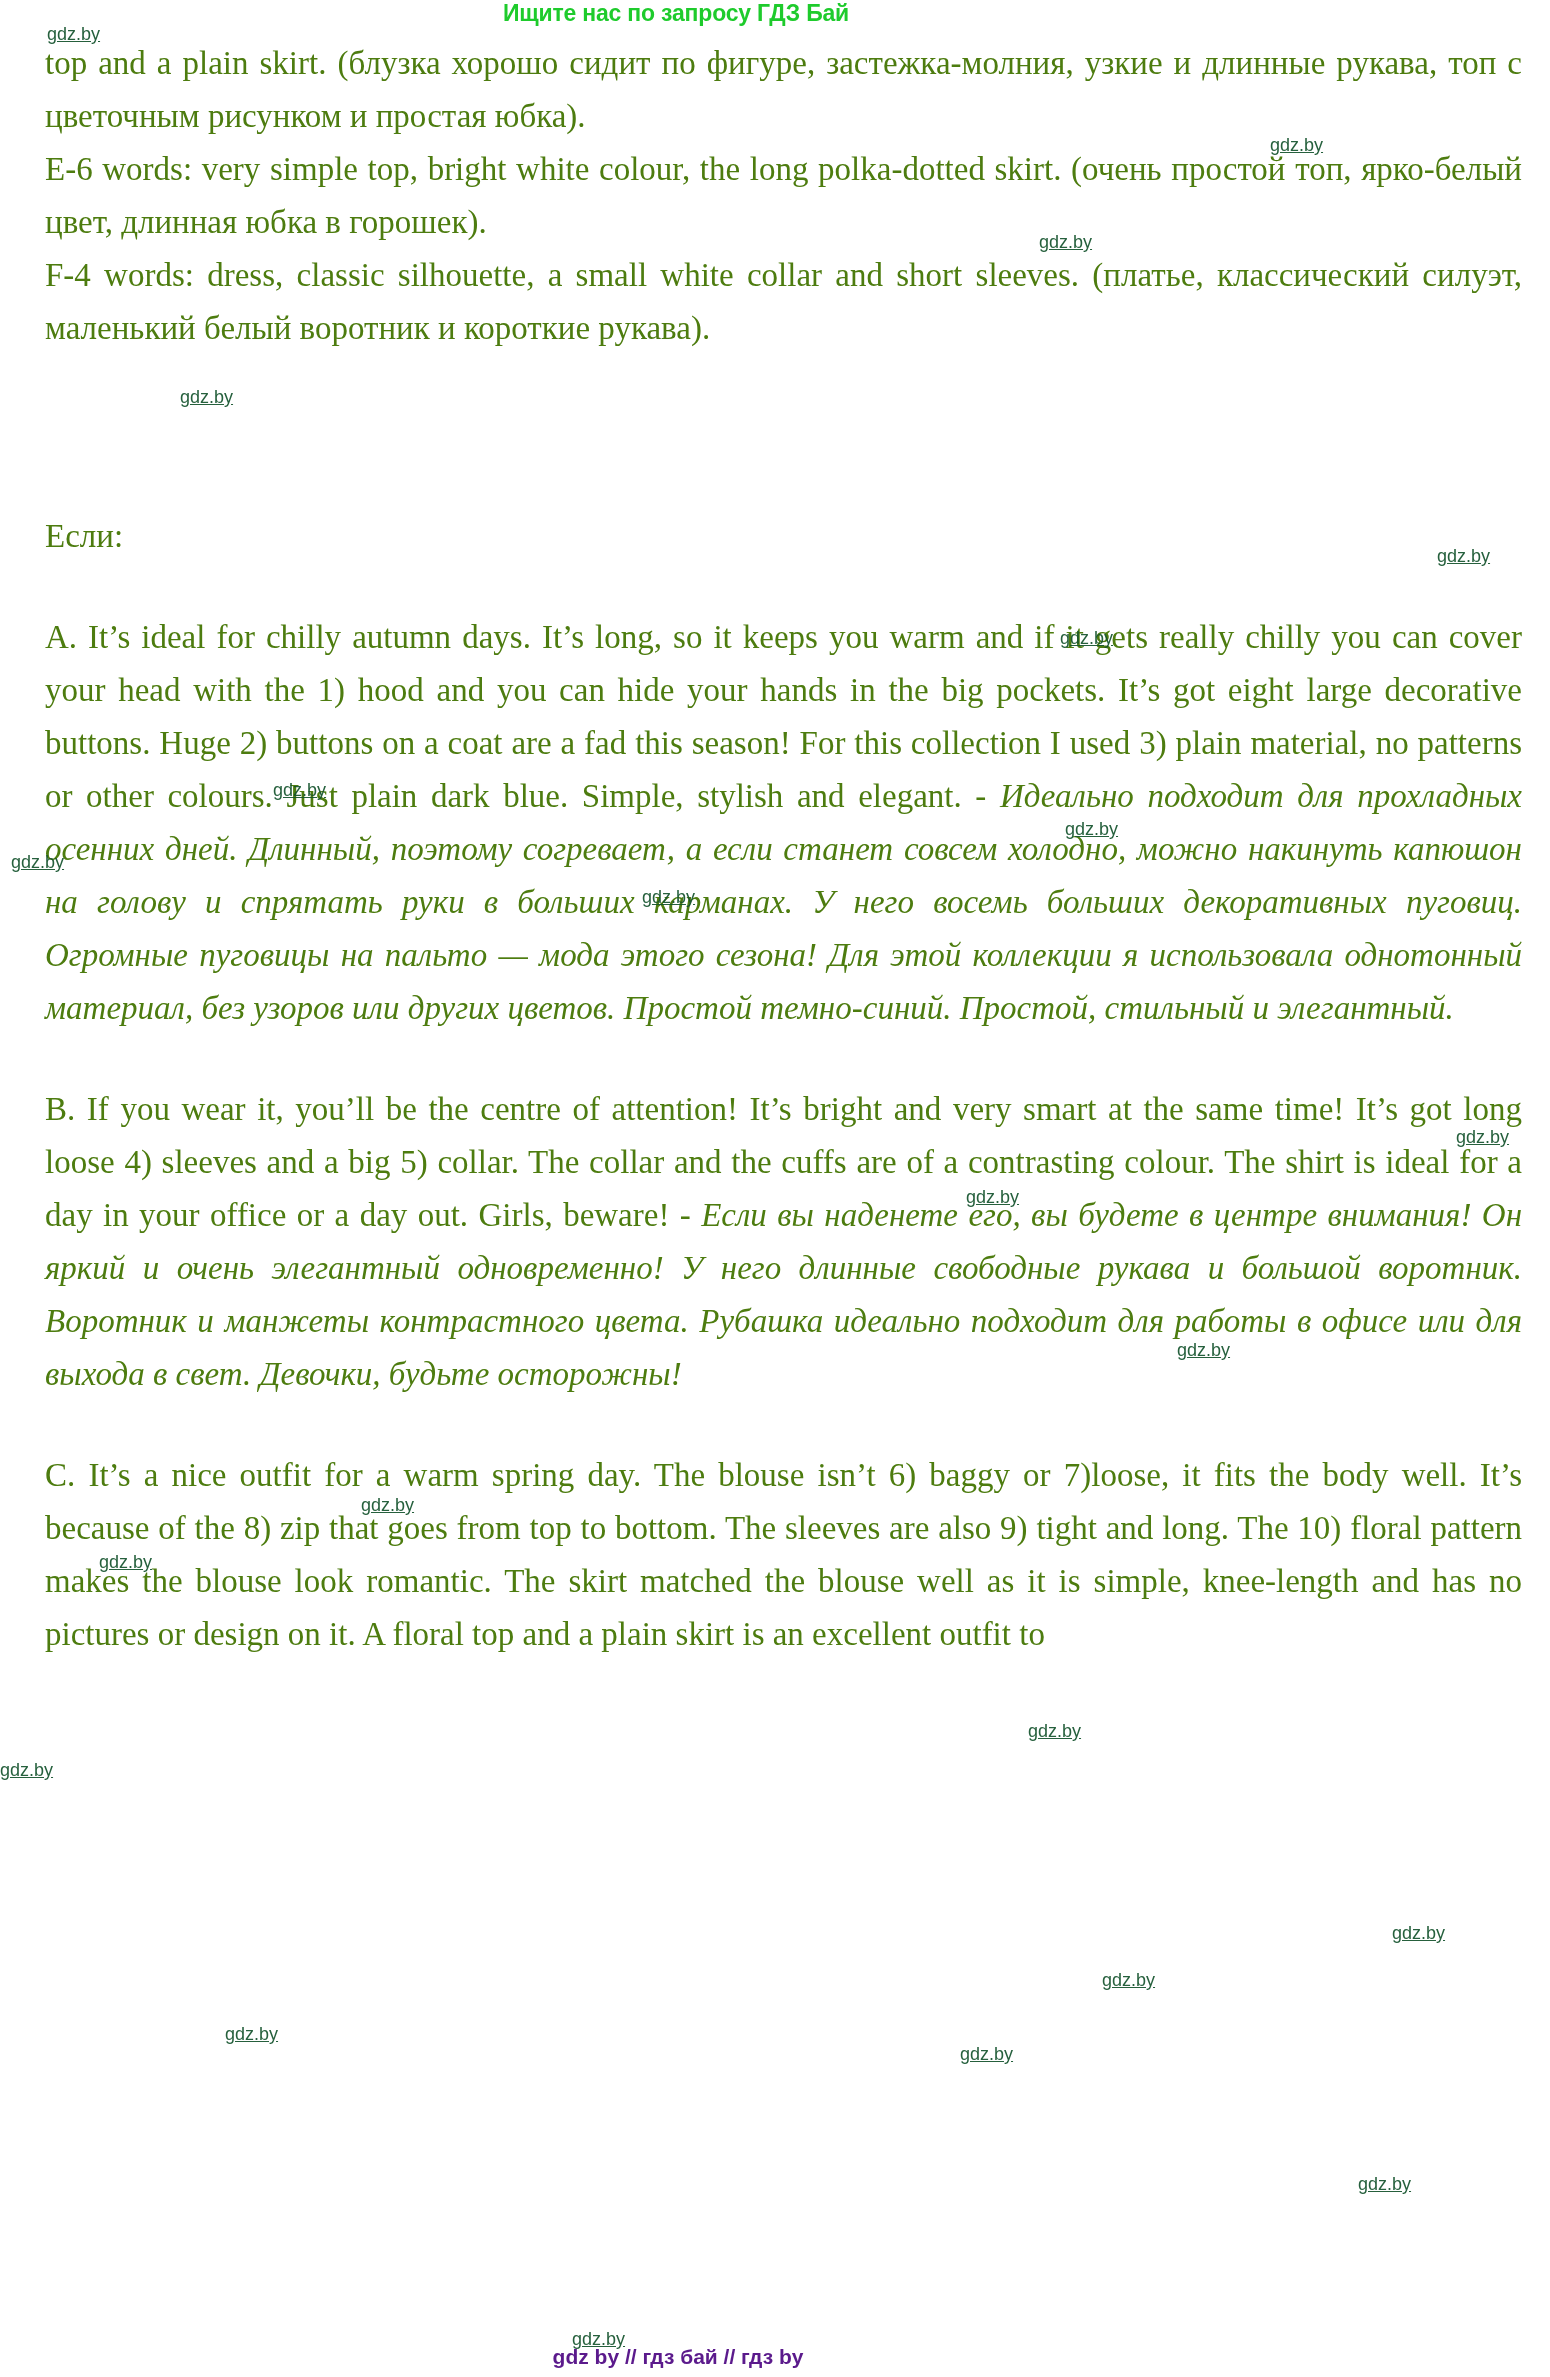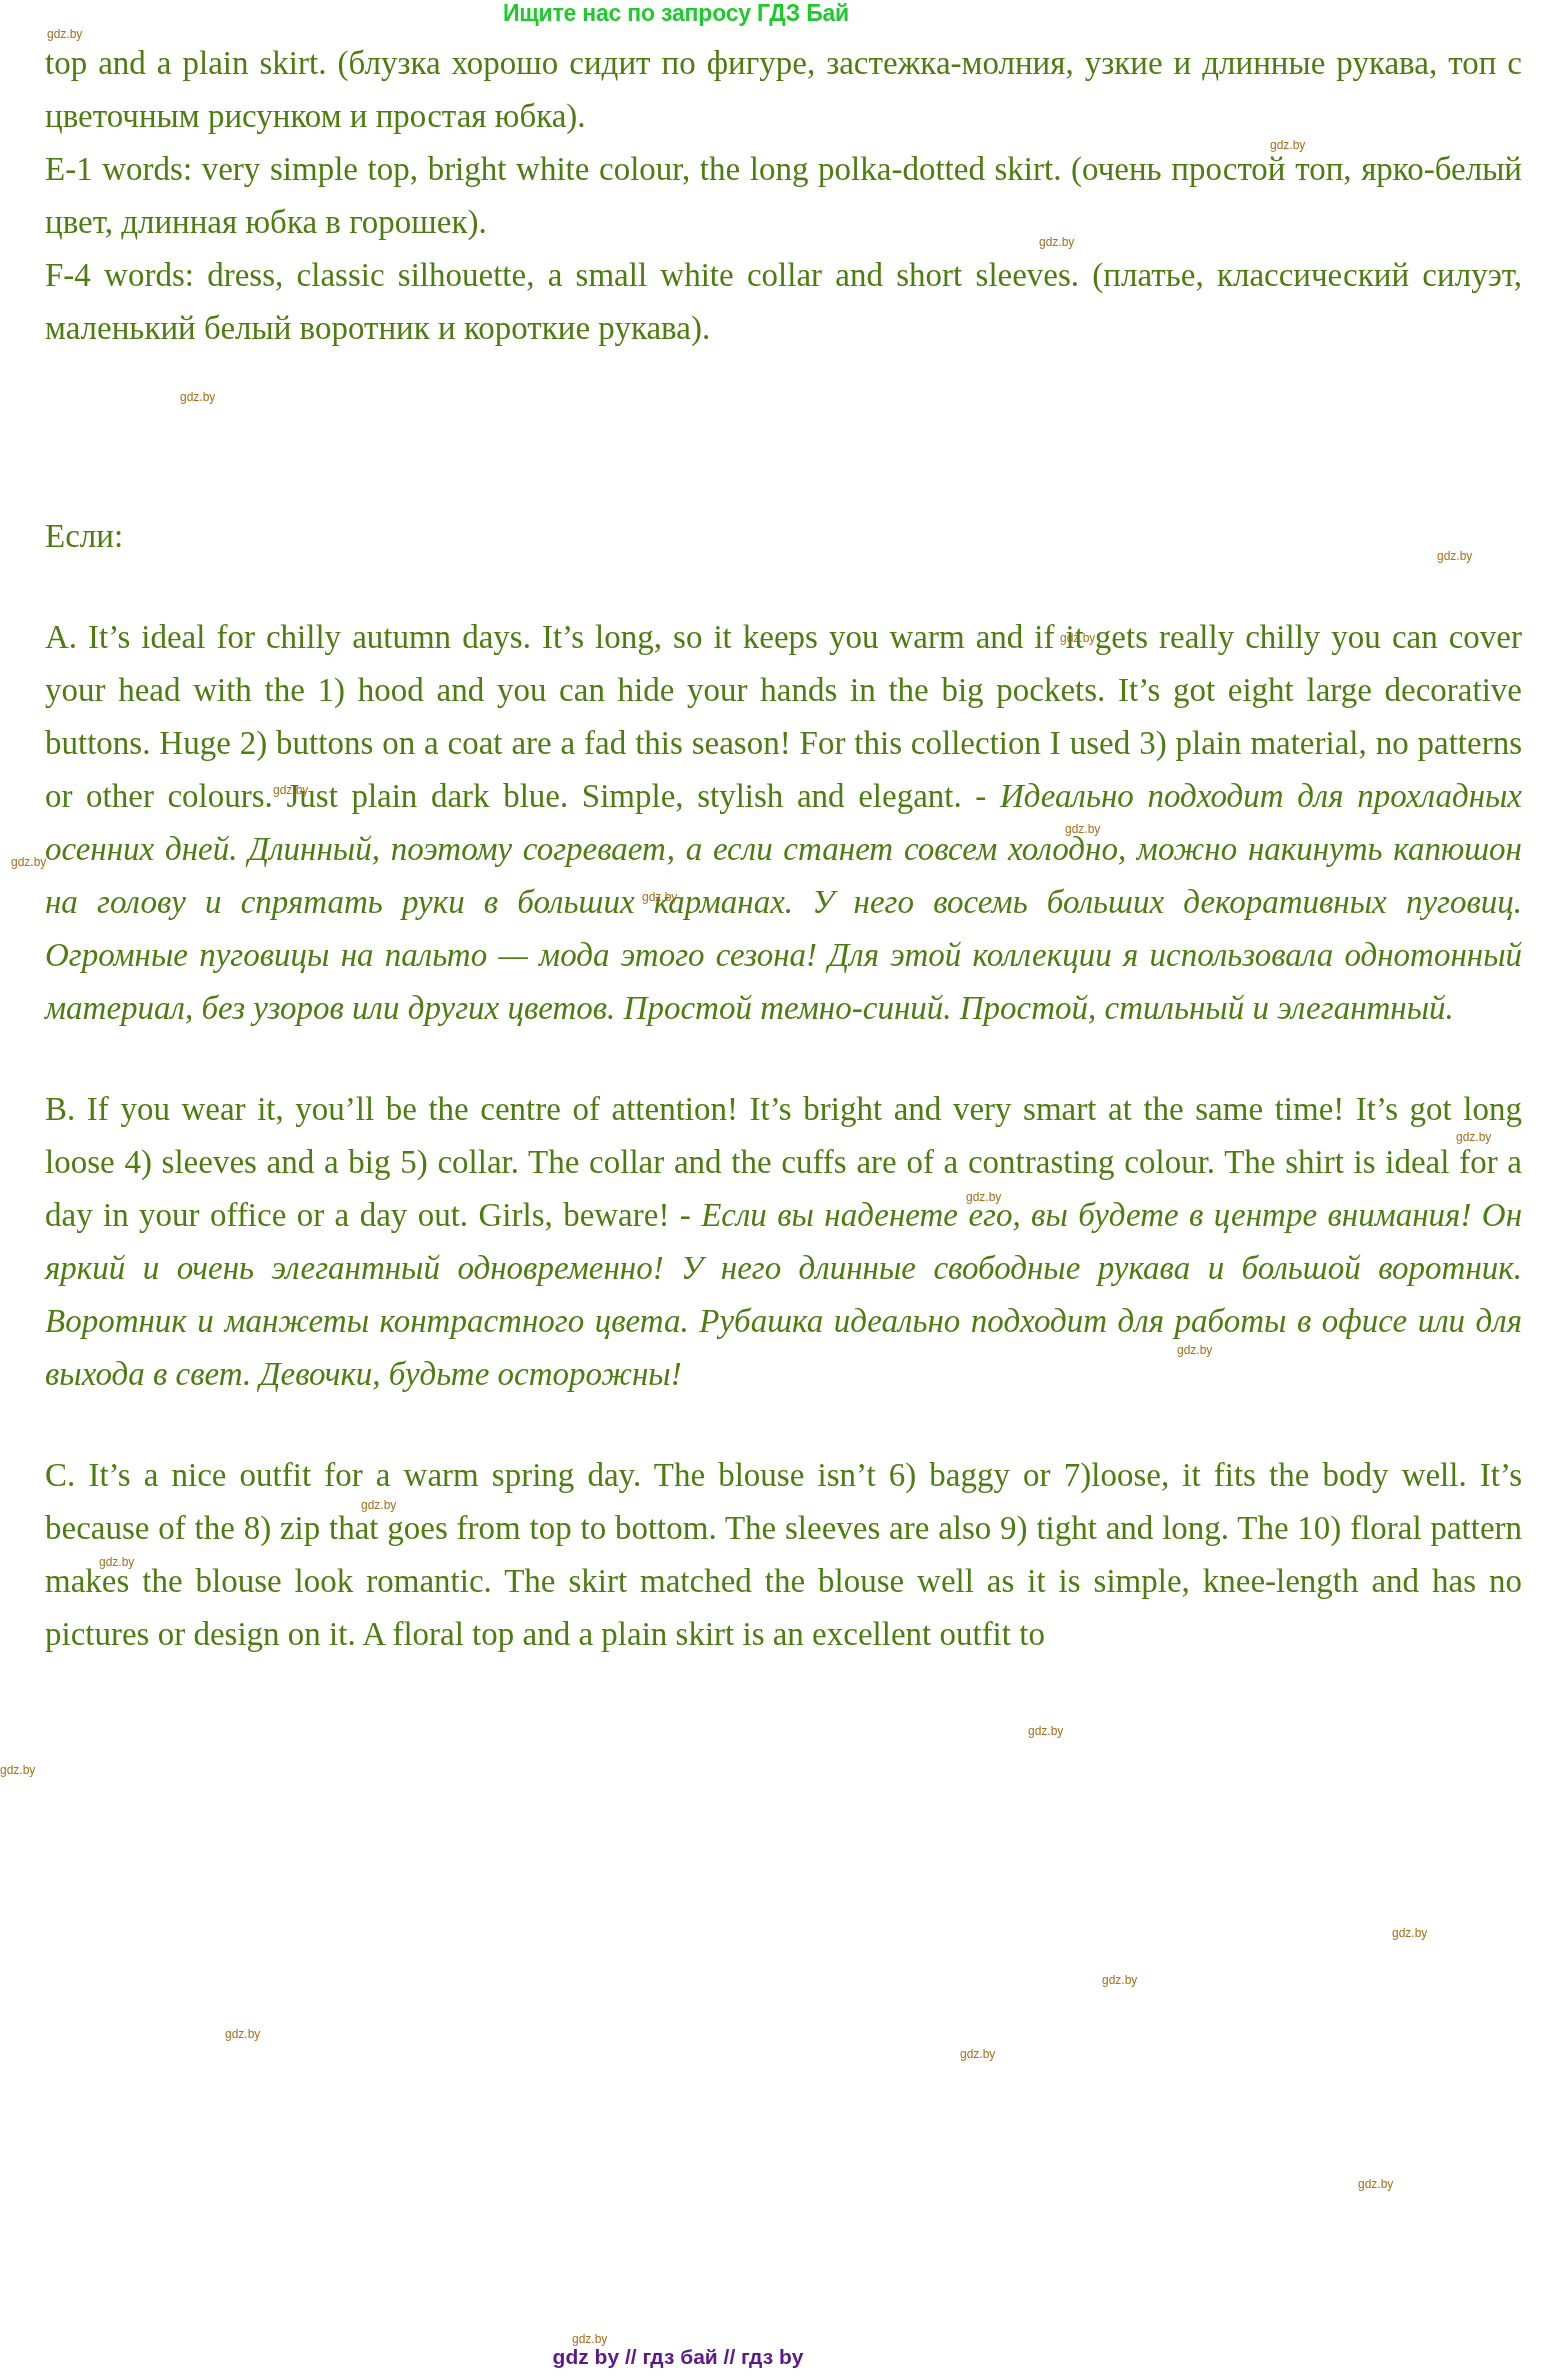--- a/index.html
+++ b/index.html
@@ -66,41 +66,42 @@
   .para b { font-weight: normal; }
   .para i { font-style: italic; }
   .spacer-md { height: 48px; }
   .spacer-lg { height: 70px; }
   .spacer-xl { height: 85px; }
 
   
   .wm {
     position: absolute;
     font-family: "Liberation Sans", sans-serif;
-    font-size: 12px;
-    color: #a16207;
+    font-size: 18px;
+    color: #14532d;
     opacity: 0.92;
     white-space: nowrap;
     pointer-events: none;
     line-height: 18px;
+    text-decoration: underline;
   }
 </style>
 </head>
 <body>
 
 <div class="promo-banner">Ищите нас по запросу ГДЗ Бай</div>
 
 <div class="doc">
 
   <p class="para">
     <span>top and a plain skirt. (блузка хорошо сидит по фигуре, застежка-молния, узкие и длинные рукава, топ с цветочным рисунком и простая юбка).</span>
   </p>
 
   <p class="para">
-    <span>E-1 words: very simple top, bright white colour, the long polka-dotted skirt. (очень простой топ, ярко-белый цвет, длинная юбка в горошек).</span>
+    <span>E-6 words: very simple top, bright white colour, the long polka-dotted skirt. (очень простой топ, ярко-белый цвет, длинная юбка в горошек).</span>
   </p>
 
   <p class="para">
     <span>F-4 words: dress, classic silhouette, a small white collar and short sleeves. (платье, классический силуэт, маленький белый воротник и короткие рукава).</span>
   </p>
 
 
   <div class="spacer-lg"></div>
 
 

